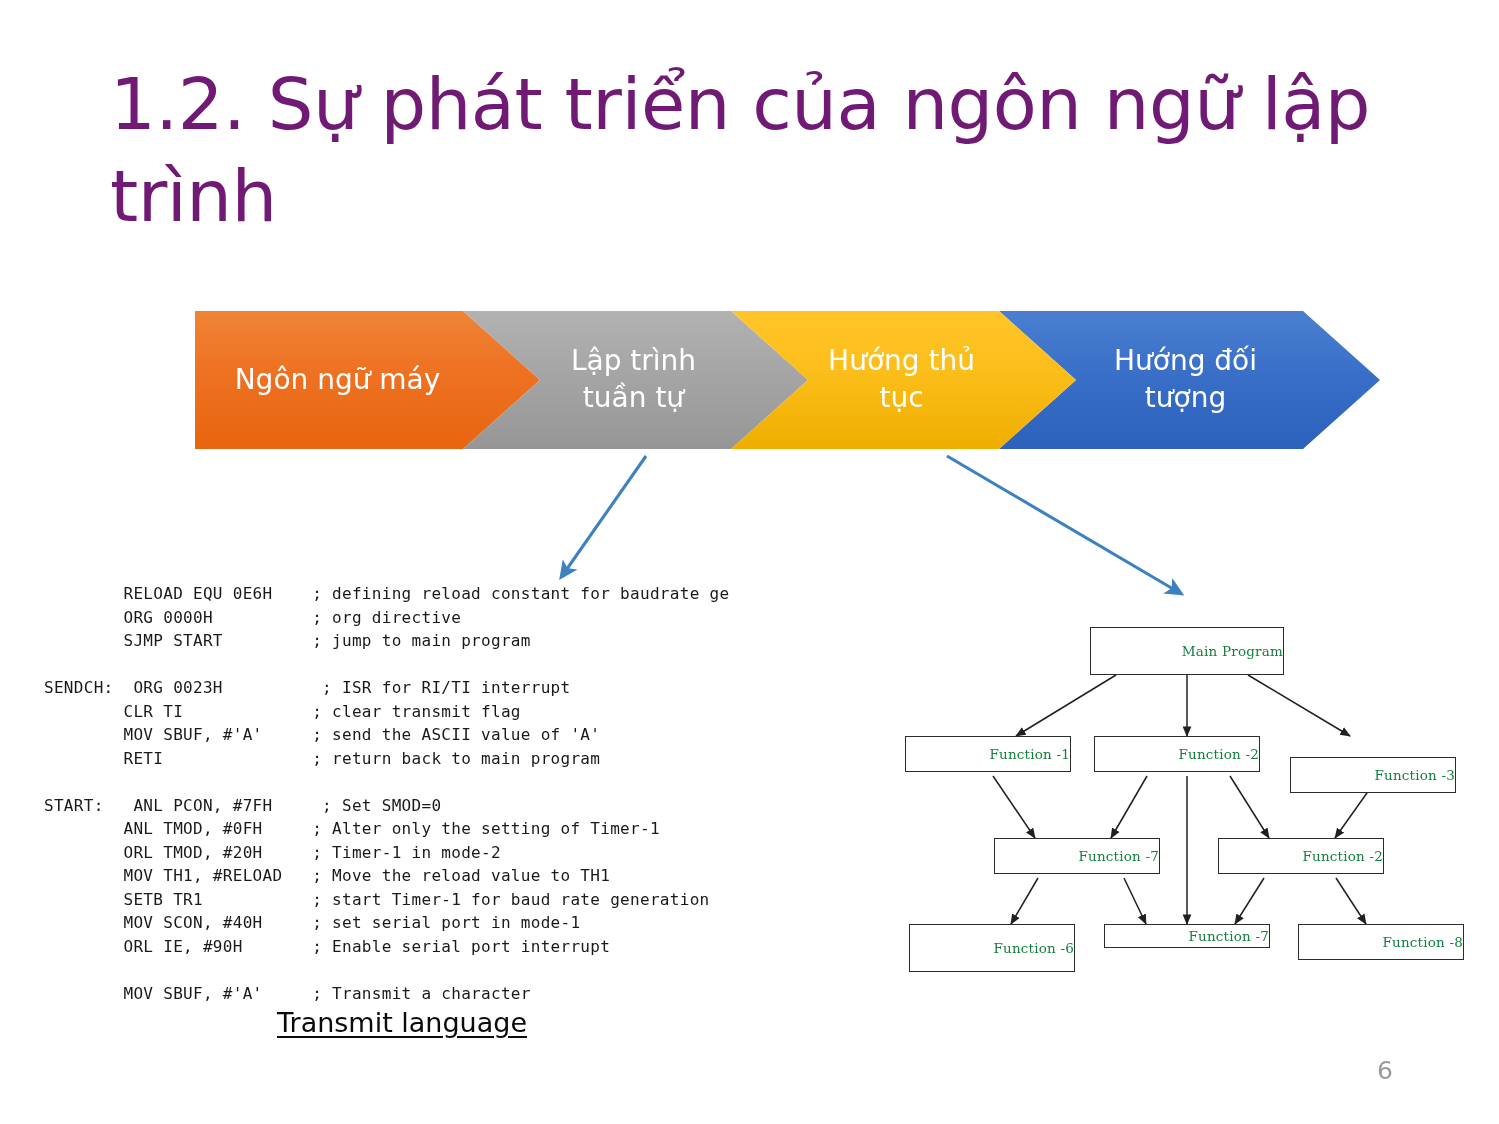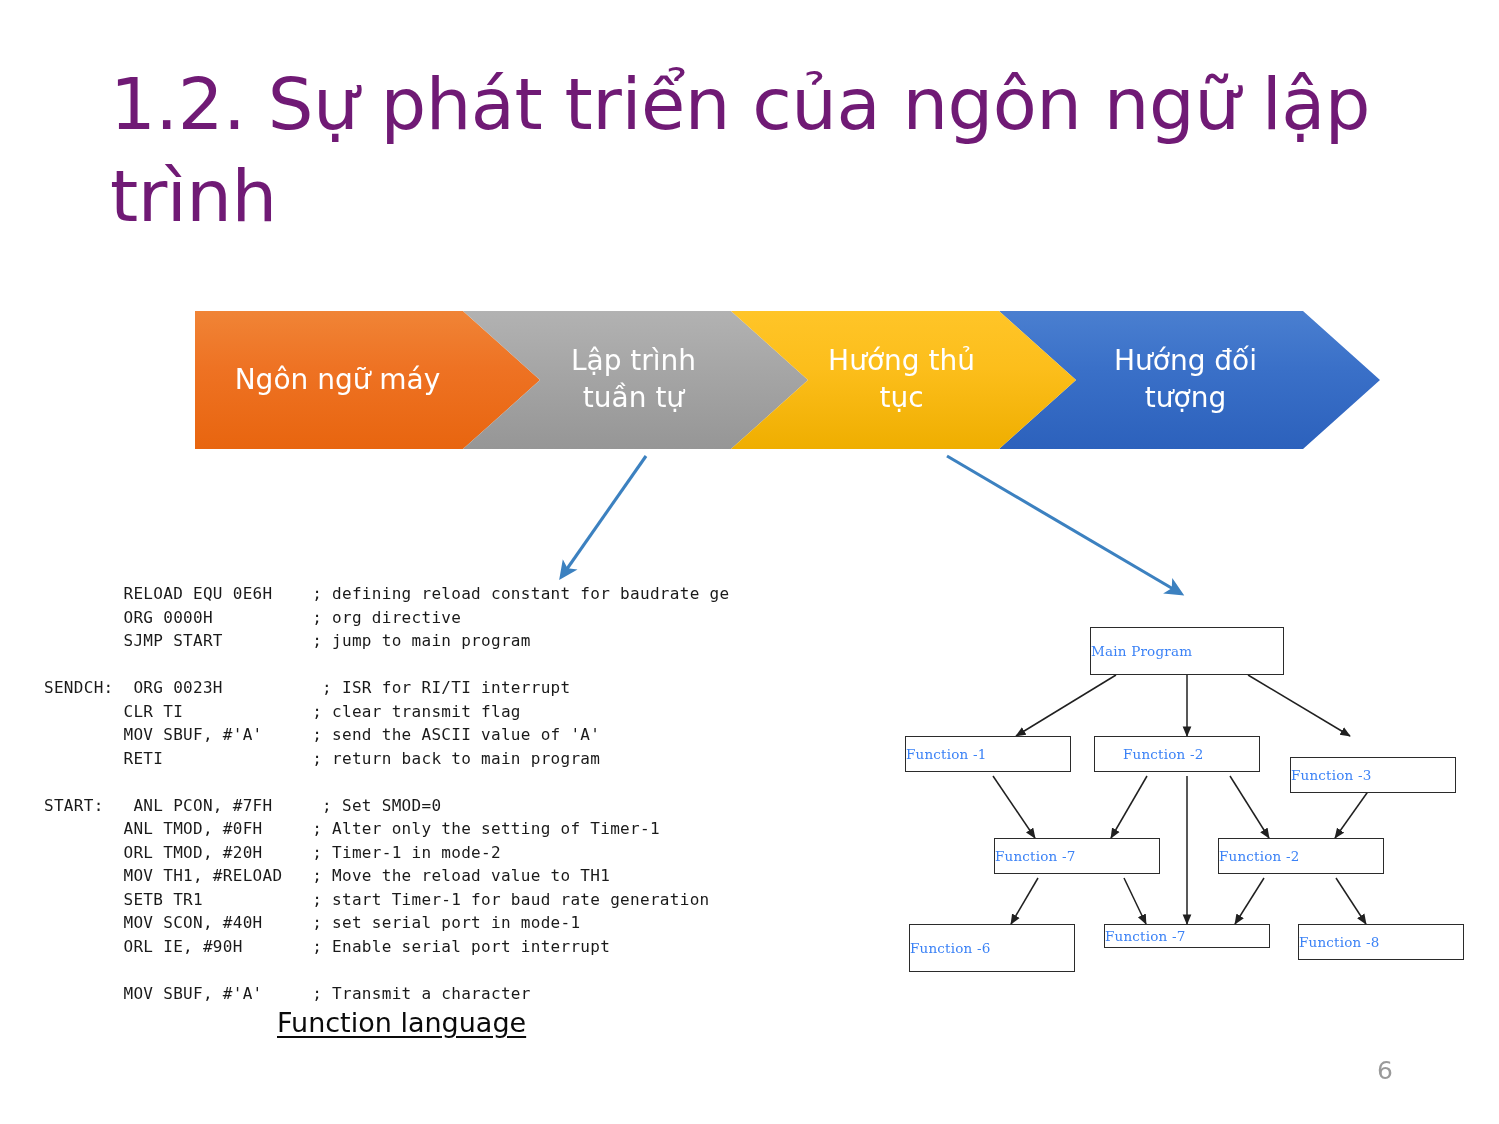--- a/index.html
+++ b/index.html
@@ -126,24 +126,24 @@
     width: 580px;
     height: 352px;
   }
   .fc-box {
     position: absolute;
     border: 1.6px solid #2b2b2b;
     background: #ffffff;
     box-sizing: border-box;
     display: flex;
     align-items: center;
-    justify-content: flex-start;
+    justify-content: flex-end;
     font-family: "DejaVu Serif", serif;
     font-size: 13.5px;
-    color: #3b82f6;
+    color: #15803d;
     z-index: 3;
     letter-spacing: 0.2px;
   }
   #fc-svg {
     position: absolute;
     left: 0; top: 0;
     width: 580px; height: 352px;
     z-index: 1;
   }
 
@@ -213,21 +213,21 @@
         SETB TR1           ; start Timer-1 for baud rate generation
         MOV SCON, #40H     ; set serial port in mode-1
         ORL IE, #90H       ; Enable serial port interrupt
 
         MOV SBUF, #'A'     ; Transmit a character
 
 WAIT:    SJMP WAIT          ; wait till interrupt occurs
 
         END</pre>
 
-<div id="assembly-caption">Function language</div>
+<div id="assembly-caption">Transmit language</div>
 
 <div id="flowchart">
 
   <svg id="fc-svg">
     <defs>
       <marker id="bk-head" markerWidth="8" markerHeight="8" refX="6.4" refY="3.1" orient="auto" markerUnits="strokeWidth">
         <path d="M0,0.2 L7,3.1 L0,6.0 Z" fill="#202020"></path>
       </marker>
     </defs>
 

